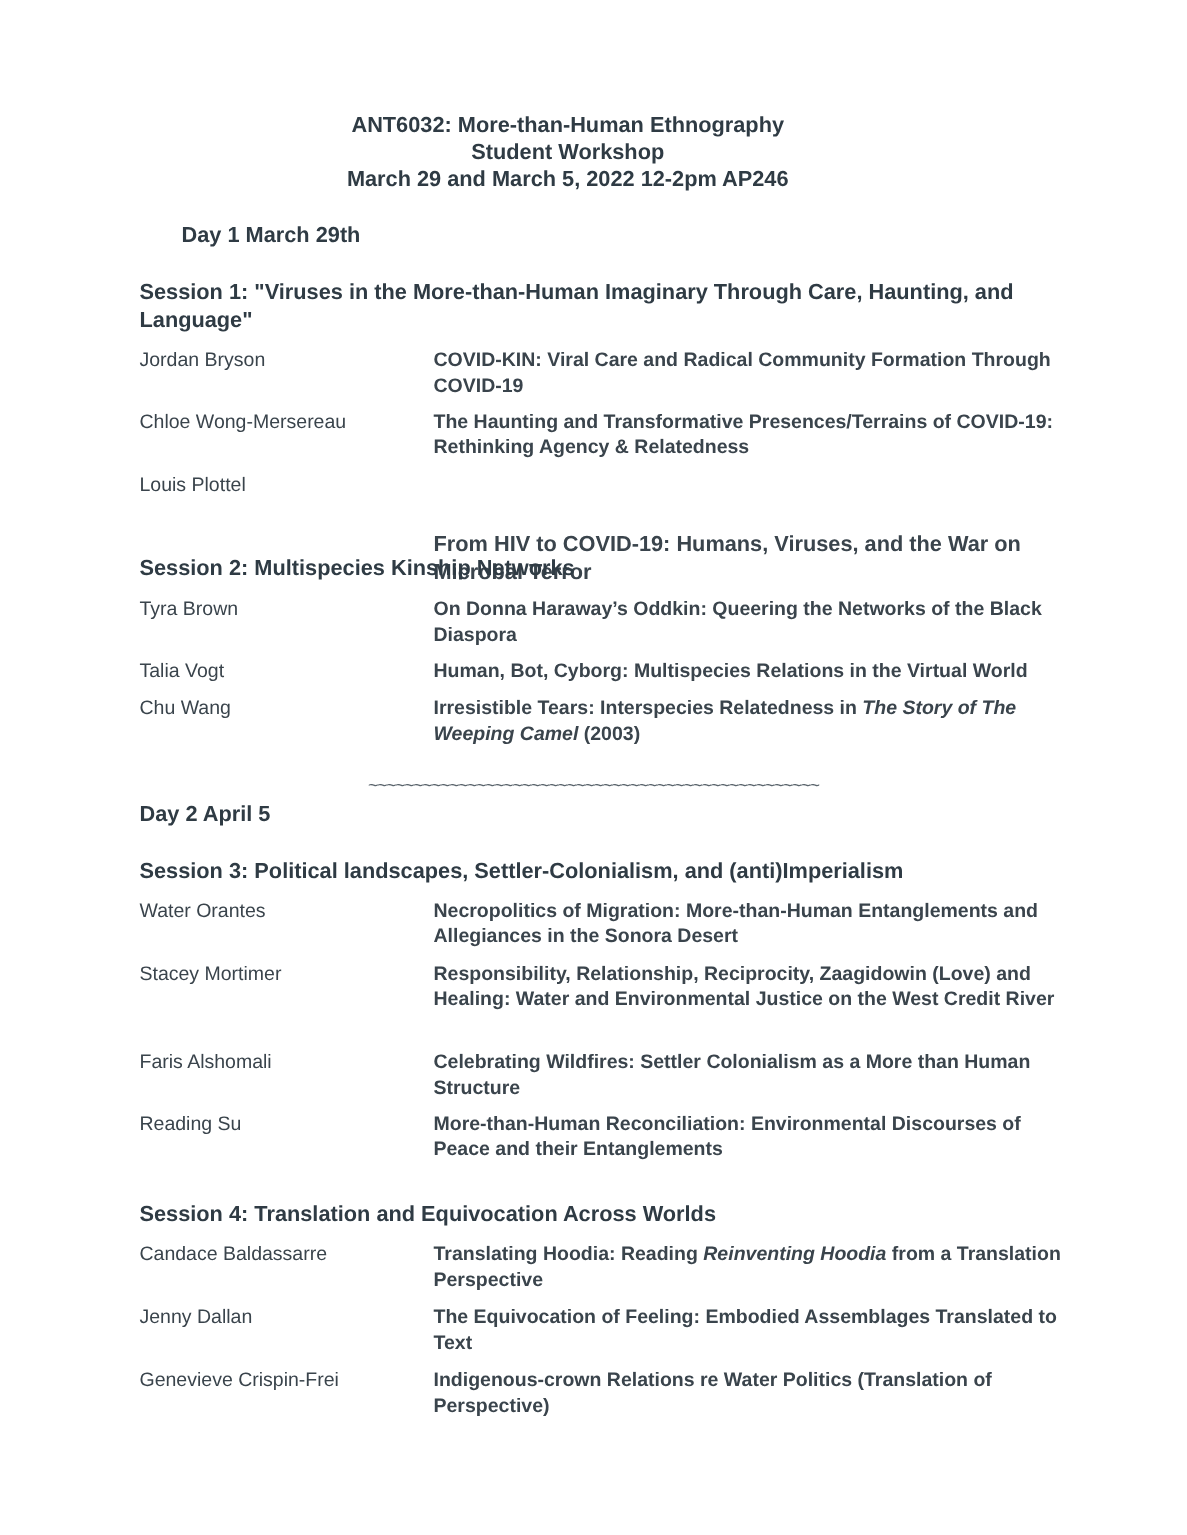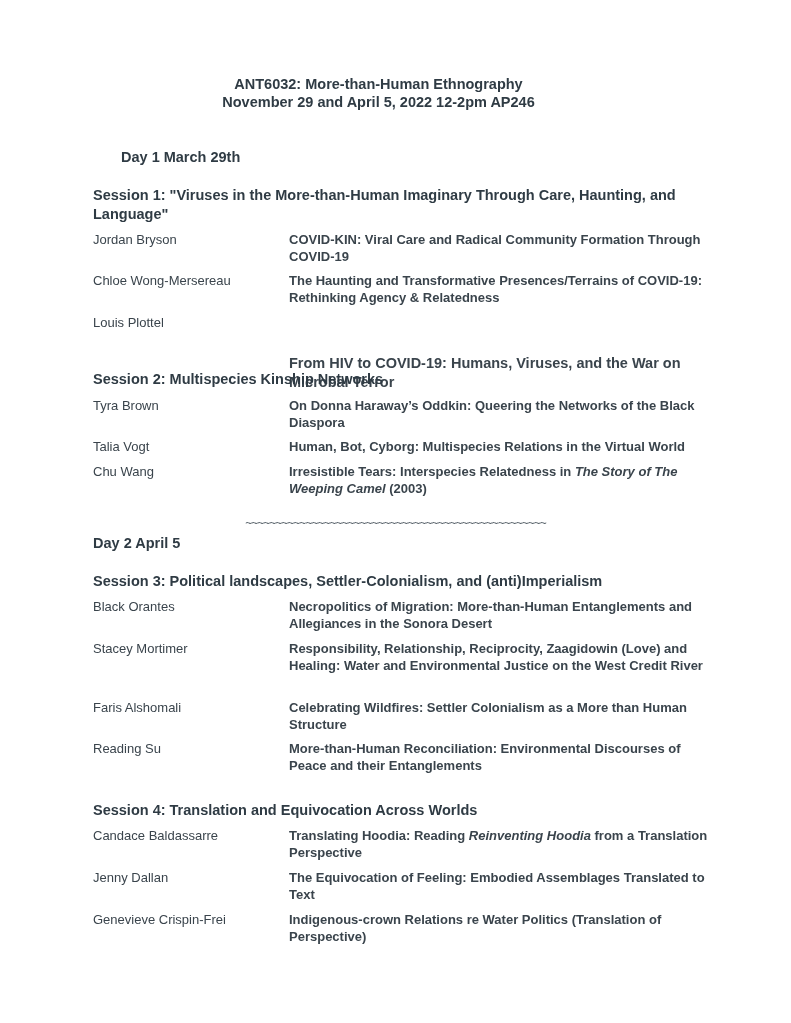--- a/index.html
+++ b/index.html
@@ -15,21 +15,22 @@
   .row .title.large { font-size: 14.5px; line-height: 19px; margin-top: 40px; }
   .sep { position: absolute; left: 0; width: 791px; top: 516px; text-align: center;
          font-size: 12px; letter-spacing: -1px; color: #5a646c; }
   i { font-style: italic; }
 </style>
 </head>
 <body>
 
 <div class="header">
   <div>ANT6032: More-than-Human Ethnography</div>
-  <div>November 29 and April 5, 2022  12-2pm   AP246</div>
+  <div>Student Workshop</div>
+  <div>March 29 and March 5, 2022  12-2pm   AP246</div>
 </div>
 
 <div class="day" style="top:149px;margin-left:28px;">Day 1 March 29th</div>
 
 <div class="session" style="top:186px;">Session 1: "Viruses in the More-than-Human Imaginary Through Care, Haunting, and Language"</div>
 
 <div class="row" style="top:231px;">
   <span class="name">Jordan Bryson</span>
   <span class="title">COVID-KIN: Viral Care and Radical Community Formation Through COVID-19</span>
 </div>
@@ -57,21 +58,21 @@
   <span class="title"><span>Irresistible Tears: Interspecies Relatedness in </span><i>The Story of The Weeping Camel</i><span> (2003)</span></span>
 </div>
 
 <div class="sep">~~~~~~~~~~~~~~~~~~~~~~~~~~~~~~~~~~~~~~~~~~~~~~~~~~</div>
 
 <div class="day" style="top:535px;">Day 2 April 5</div>
 
 <div class="session" style="top:572px;">Session 3: Political landscapes, Settler-Colonialism, and (anti)Imperialism</div>
 
 <div class="row" style="top:598px;">
-  <span class="name">Black Orantes</span>
+  <span class="name">Water Orantes</span>
   <span class="title">Necropolitics of Migration: More-than-Human Entanglements and Allegiances in the Sonora Desert</span>
 </div>
 <div class="row" style="top:640px;">
   <span class="name">Stacey Mortimer</span>
   <span class="title">Responsibility, Relationship, Reciprocity, Zaagidowin (Love) and Healing: Water and Environmental Justice on the West Credit River</span>
 </div>
 <div class="row" style="top:699px;">
   <span class="name">Faris Alshomali</span>
   <span class="title">Celebrating Wildfires: Settler Colonialism as a More than Human Structure</span>
 </div>

